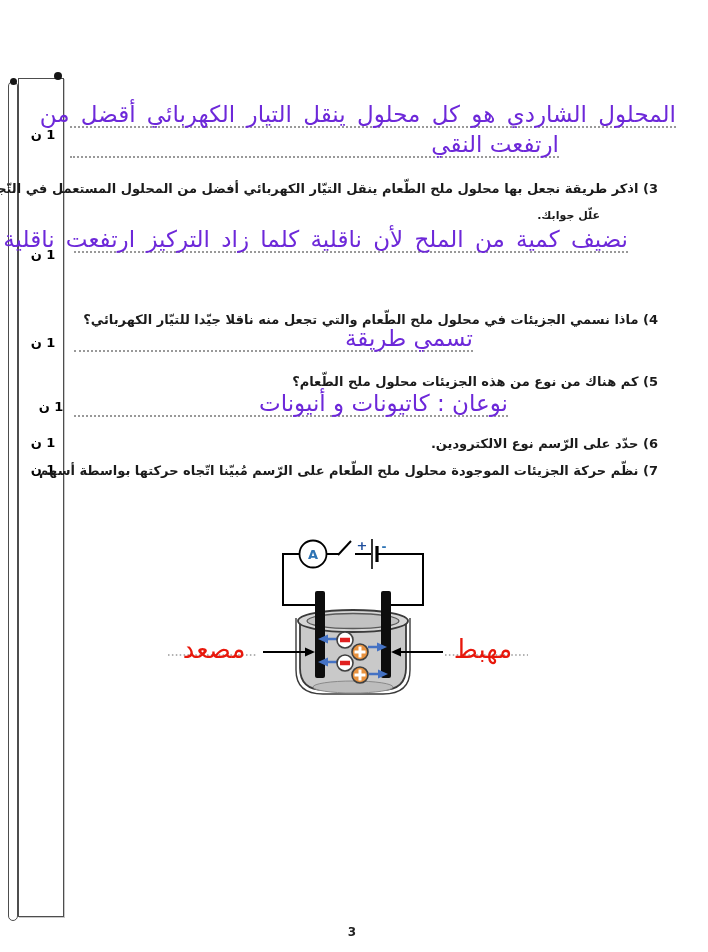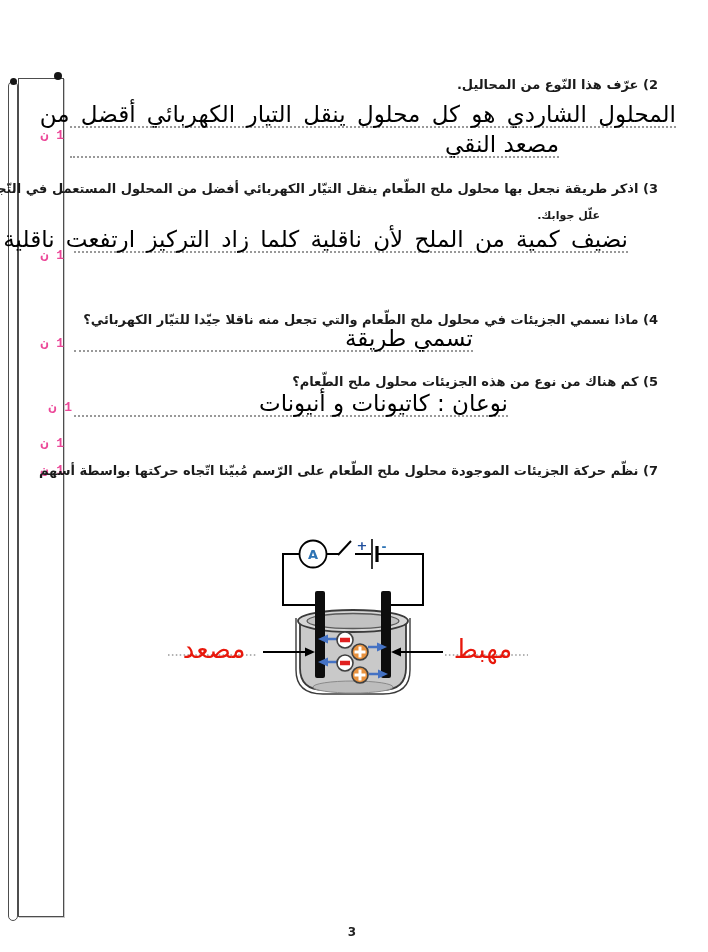--- a/index.html
+++ b/index.html
@@ -4,30 +4,30 @@
 <style>
   html,body{margin:0;padding:0;background:#fff;}
   .page{position:relative;width:708px;height:952px;background:#ffffff;overflow:hidden;
         font-family:"DejaVu Sans",sans-serif;}
   
   .thin-bar{position:absolute;left:8px;top:81px;width:8px;height:838px;
             border:1.5px solid #4d4d4d;border-radius:6px;background:#fff;}
   .marks-box{position:absolute;left:18px;top:78px;width:44px;height:837px;
              border:1.5px solid #4d4d4d;background:#fff;box-shadow:1px 1px 0 #c9c9c9;}
   .handle{position:absolute;background:#151515;border-radius:50%;}
-  .mark{position:absolute;left:22px;width:42px;text-align:right;direction:rtl;
-        font-size:13px;font-weight:bold;color:#ec4899;font-family:Liberation Mono, monospace;}
+  .mark{position:absolute;left:22px;width:42px;text-align:center;direction:rtl;
+        font-size:13px;font-weight:bold;color:#000000;}
   
   .qheader{position:absolute;direction:rtl;text-align:right;white-space:nowrap;
            font-size:13px;font-weight:bold;color:#1b1b1b;line-height:16px;}
   
   .ansline{position:absolute;height:30px;border-bottom:2px dotted #999;
            direction:rtl;text-align:right;display:flex;align-items:flex-end;
            justify-content:flex-start;}
-  .ans{white-space:nowrap;font-size:23px;line-height:24px;color:#000000;}
+  .ans{white-space:nowrap;font-size:23px;line-height:24px;color:#6d28d9;}
   .stretch{word-spacing:4px;}
   .pageno{position:absolute;left:340px;top:925px;width:24px;text-align:center;
           font-size:12px;font-weight:bold;color:#222;}
   
   .wire{stroke:#000;stroke-width:2;fill:none;}
   .thinline{stroke:#3b3b3b;stroke-width:1.4;fill:none;}
   .glass{fill:#c9c9c9;stroke:#3b3b3b;stroke-width:1.8;}
   .bluearrow{stroke:#4472c4;stroke-width:2.5;fill:none;}
   .bluehead{fill:#4472c4;stroke:none;}
   .dotrule{stroke:#999;stroke-width:1.6;stroke-dasharray:1.5 2.4;fill:none;}
@@ -43,44 +43,44 @@
   <div class="handle" style="left:10px;top:78px;width:7px;height:7px;"></div>
   <div class="handle" style="left:54px;top:72px;width:8px;height:8px;"></div>
 
   <div class="mark" style="top:127px;">1 ن</div>
   <div class="mark" style="top:247px;">1 ن</div>
   <div class="mark" style="top:335px;">1 ن</div>
   <div class="mark" style="top:399px;left:30px;">1 ن</div>
   <div class="mark" style="top:435px;">1 ن</div>
   <div class="mark" style="top:462px;">1 ن</div>
 
-  <div class="qheader" style="top:77px;right:50px;">2) عرّف هذا النّوع من المحاليل.</div>
   <div class="ansline" style="top:96px;left:70px;width:606px;">
     <span class="ans stretch">المحلول الشاردي هو كل محلول ينقل التيار الكهربائي أقضل من</span>
   </div>
   <div class="ansline" style="top:126px;left:70px;width:489px;">
-    <span class="ans">مصعد النقي</span>
+    <span class="ans">ارتفعت النقي</span>
   </div>
 
   <div class="qheader" style="top:181px;right:50px;">3) اذكر طريقة نجعل بها محلول ملح الطّعام ينقل التيّار الكهربائي أفضل من المحلول المستعمل في التّجربة السّابقة.</div>
   <div class="qheader" style="top:208px;right:108px;font-size:11px;">علّل جوابك.</div>
   <div class="ansline" style="top:221px;left:74px;width:554px;">
     <span class="ans stretch">نضيف كمية من الملح لأن ناقلية كلما زاد التركيز ارتفعت ناقلية</span>
   </div>
 
   <div class="qheader" style="top:312px;right:50px;text-align:center;">4) ماذا نسمي الجزيئات في محلول ملح الطّعام والتي تجعل منه ناقلا جيّدا للتيّار الكهربائي؟</div>
   <div class="ansline" style="top:320px;left:74px;width:399px;">
     <span class="ans">تسمي طريقة</span>
   </div>
 
   <div class="qheader" style="top:374px;right:50px;">5) كم هناك من نوع من هذه الجزيئات محلول ملح الطّعام؟</div>
   <div class="ansline" style="top:385px;left:74px;width:434px;">
     <span class="ans">نوعان : كاتيونات و أنيونات</span>
   </div>
 
+  <div class="qheader" style="top:436px;right:50px;">6) حدّد على الرّسم نوع الالكترودين.</div>
   <div class="qheader" style="top:463px;right:50px;">7) نظّم حركة الجزيئات الموجودة محلول ملح الطّعام على الرّسم مُبيّنا اتّجاه حركتها بواسطة أسهم</div>
 
   <svg style="position:absolute;left:150px;top:528px;" width="390" height="175" viewBox="0 0 390 175">
 
     <polyline class="wire" points="150,26 133,26 133,77 166,77"></polyline>
     <polyline class="wire" points="176.5,26 189,26"></polyline>
     <line class="wire" x1="188" y1="27" x2="201" y2="13"></line>
     <polyline class="wire" points="205,26 221,26"></polyline>
     <polyline class="wire" points="228,26 273,26 273,77 240,77"></polyline>
 

